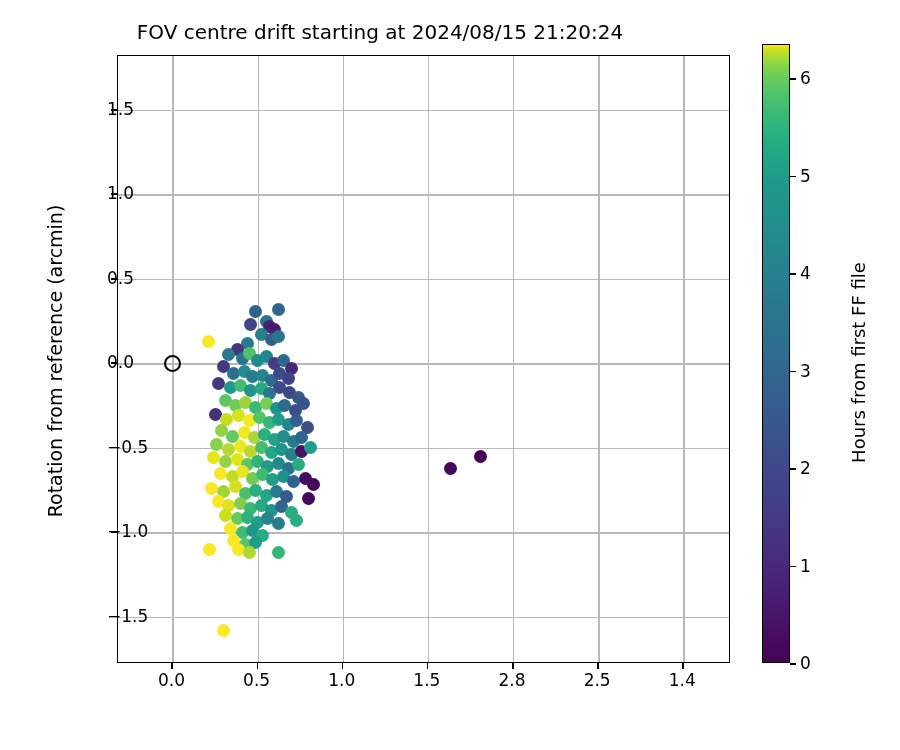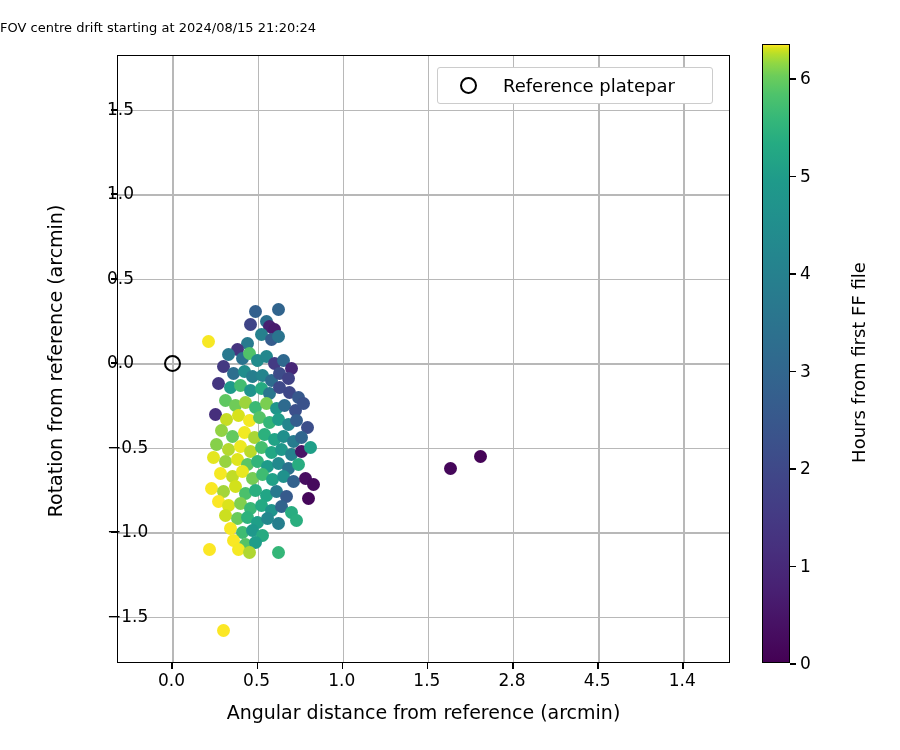--- a/index.html
+++ b/index.html
@@ -13,21 +13,22 @@
     height: 750px;
     background: #ffffff;
     font-family: "DejaVu Sans", sans-serif;
     overflow: hidden;
   }
   #chart-title {
     position: absolute;
     left: 0;
     top: 20px;
     width: 760px;
-    font-size: 13px;
+    text-align: center;
+    font-size: 20px;
     color: #000000;
     white-space: nowrap;
   }
   #plot-frame {
     position: absolute;
     left: 117px;
     top: 55px;
     width: 613px;
     height: 608px;
     border: 1.6px solid #000000;
@@ -360,48 +361,43 @@
       <div class="xtick-label" style="left: 171.489px;">0.0</div>
       <div class="xtick-mark" style="left: 256.628px;"></div>
       <div class="xtick-label" style="left: 256.628px;">0.5</div>
       <div class="xtick-mark" style="left: 341.767px;"></div>
       <div class="xtick-label" style="left: 341.767px;">1.0</div>
       <div class="xtick-mark" style="left: 426.906px;"></div>
       <div class="xtick-label" style="left: 426.906px;">1.5</div>
       <div class="xtick-mark" style="left: 512.044px;"></div>
       <div class="xtick-label" style="left: 512.044px;">2.8</div>
       <div class="xtick-mark" style="left: 597.183px;"></div>
-      <div class="xtick-label" style="left: 597.183px;">4.5</div>
+      <div class="xtick-label" style="left: 597.183px;">2.5</div>
       <div class="xtick-mark" style="left: 682.322px;"></div>
       <div class="xtick-label" style="left: 682.322px;">1.4</div>
     </div>
   <div id="yticks">
       <div class="ytick-mark" style="top: 615.711px;"></div>
       <div class="ytick-label" style="top: 615.711px; width: 0px; transform: translateY(-50%) translateX(-100%);">−1.5</div>
       <div class="ytick-mark" style="top: 531.267px;"></div>
       <div class="ytick-label" style="top: 531.267px; width: 0px; transform: translateY(-50%) translateX(-100%);">−1.0</div>
       <div class="ytick-mark" style="top: 446.822px;"></div>
       <div class="ytick-label" style="top: 446.822px; width: 0px; transform: translateY(-50%) translateX(-100%);">−0.5</div>
       <div class="ytick-mark" style="top: 362.378px;"></div>
       <div class="ytick-label" style="top: 362.378px; width: 0px; transform: translateY(-50%) translateX(-100%);">0.0</div>
       <div class="ytick-mark" style="top: 277.933px;"></div>
       <div class="ytick-label" style="top: 277.933px; width: 0px; transform: translateY(-50%) translateX(-100%);">0.5</div>
       <div class="ytick-mark" style="top: 193.489px;"></div>
       <div class="ytick-label" style="top: 193.489px; width: 0px; transform: translateY(-50%) translateX(-100%);">1.0</div>
       <div class="ytick-mark" style="top: 109.044px;"></div>
       <div class="ytick-label" style="top: 109.044px; width: 0px; transform: translateY(-50%) translateX(-100%);">1.5</div>
     </div>
 
-  <div id="xaxis-label">Angular distance from reference (arcmin)</div>
   <div id="yaxis-label">Rotation from reference (arcmin)</div>
 
-  <div id="legend-box">
-    <div id="legend-marker"></div>
-    <div id="legend-text">Reference platepar</div>
-  </div>
 
   <div id="colorbar-frame"></div>
   <div id="cbticks">
       <div class="cbtick-mark" style="top: 663px;"></div>
       <div class="cbtick-label" style="top: 663px;">0</div>
       <div class="cbtick-mark" style="top: 565.52px;"></div>
       <div class="cbtick-label" style="top: 565.52px;">1</div>
       <div class="cbtick-mark" style="top: 468.039px;"></div>
       <div class="cbtick-label" style="top: 468.039px;">2</div>
       <div class="cbtick-mark" style="top: 370.559px;"></div>

